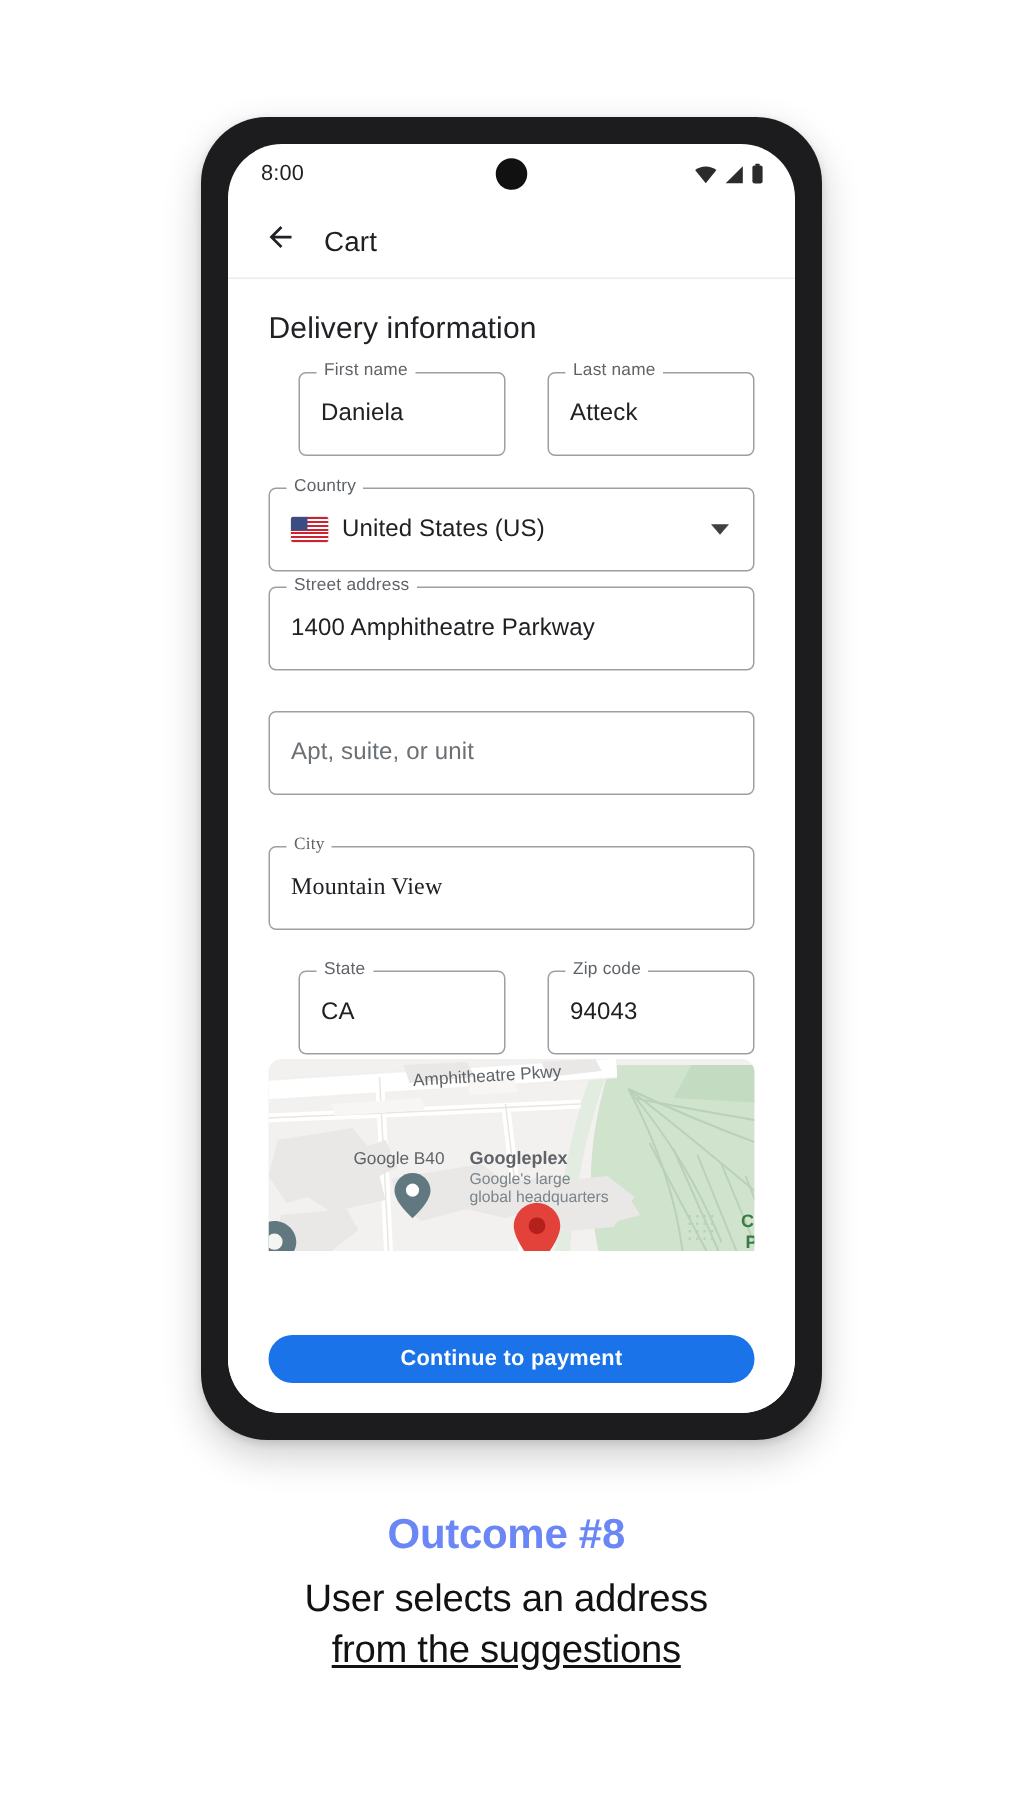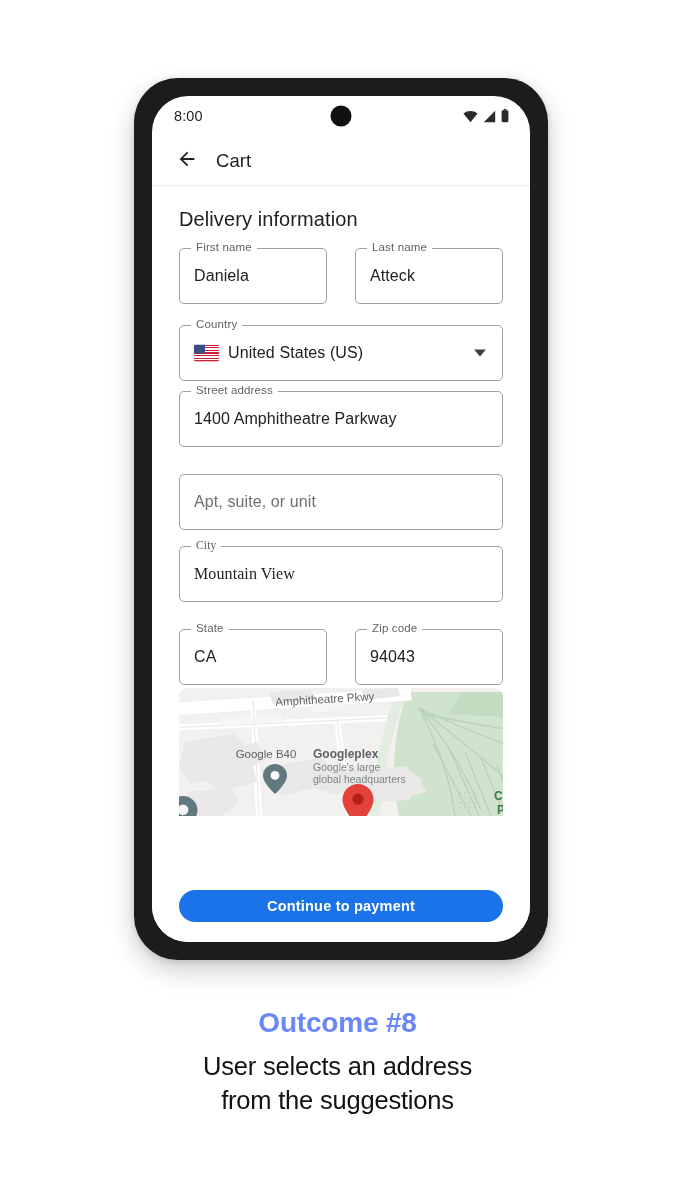--- a/index.html
+++ b/index.html
@@ -54,21 +54,21 @@
 
   
   .content{
     flex:1 1 auto;position:relative;overflow:hidden;background:#fff;
   }
   .section-title{
     font-size:20px;color:#202124;margin:22px 0 0 27px;letter-spacing:.1px;
   }
 
   .form{padding:0 27px;margin-top:17px;}
-  .row{display:flex;gap:28px;}
+  .row{display:flex;gap:28px;margin-left:20px;}
   .field{
     position:relative;flex:1 1 0;height:56px;margin-bottom:21px;
     border:1px solid #9aa0a6;border-radius:5px;box-sizing:border-box;
     background:#fff;cursor:text;
   }
   .field .flabel{
     position:absolute;top:-8px;left:11px;padding:0 5px;background:#fff;
     font-size:11.5px;color:#5f6368;letter-spacing:.15px;white-space:nowrap;
   }
   .field .fvalue{
@@ -193,21 +193,21 @@
             </span>
             <span class="fvalue">United States (US)</span>
             <span class="caret"></span>
           </div>
 
           <div class="field" style="margin-bottom:27px;">
             <span class="flabel">Street address</span>
             <span class="fvalue">1400 Amphitheatre Parkway</span>
           </div>
 
-          <div class="field" style="margin-bottom:16px;">
+          <div class="field" style="margin-bottom:34px;">
             <span class="fplace">Apt, suite, or unit</span>
           </div>
 
           <div class="field" style="margin-bottom:27px;font-family:Liberation Serif, serif;">
             <span class="flabel">City</span>
             <span class="fvalue">Mountain View</span>
           </div>
 
           <div class="row">
             <div class="field" style="margin-bottom:0;">
@@ -320,16 +320,16 @@
       <div class="bottombar">
         <button class="cta">Continue to payment</button>
       </div>
 
     </div>
   </div>
 
   <div class="caption">
     <div class="outcome">Outcome #8</div>
     <div class="caption-sub">User selects an address</div>
-    <div class="caption-sub" style="margin-top:0;">from the suggestions</div>
+    <div class="caption-sub" style="margin-top:0;text-decoration:underline;">from the suggestions</div>
   </div>
 
 </div>
 
 </body></html>

